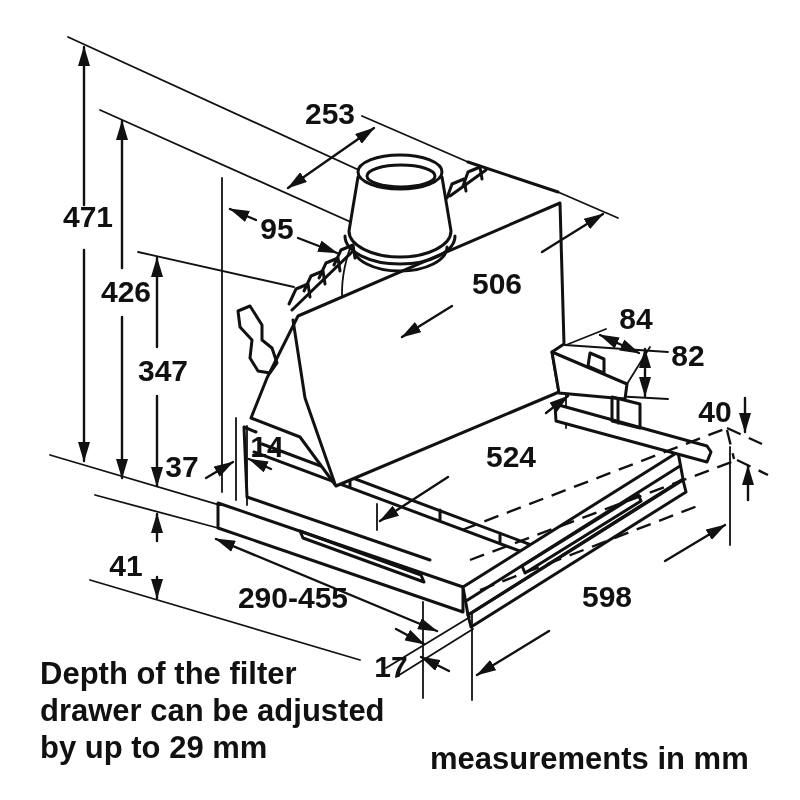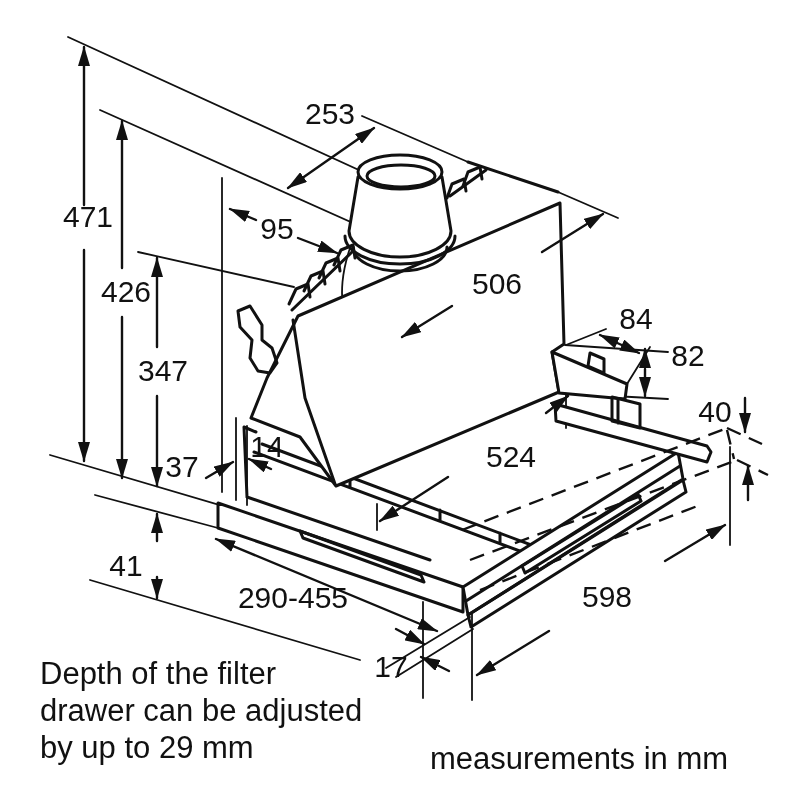--- a/index.html
+++ b/index.html
@@ -1,16 +1,16 @@
 <!DOCTYPE html>
 <html><head>
 <meta charset="utf-8">
 <style>
   html,body{margin:0;padding:0;background:#fff;}
-  .page{position:relative;width:800px;height:800px;background:#fff;overflow:hidden;}
+  .page{position:relative;width:800px;height:800px;background:#fff;overflow:hidden;font-weight:bold;}
   svg{display:block;}
   .o  {stroke:#111;stroke-width:3;fill:none;stroke-linejoin:round;stroke-linecap:round;}
   .of {stroke:#111;stroke-width:3;fill:#fff;stroke-linejoin:round;}
   .e  {stroke:#111;stroke-width:1.8;fill:none;stroke-linecap:round;}
   .dm {stroke:#111;stroke-width:2.4;fill:none;stroke-linecap:round;}
   .da {stroke:#111;stroke-width:2.4;fill:none;stroke-dasharray:15 9;stroke-linecap:butt;}
   text{fill:#111;font-family:"Liberation Sans","DejaVu Sans",sans-serif;}
   .t30{font-size:30px;text-anchor:middle;}
   .t31{font-size:31px;text-anchor:start;}
 </style>

